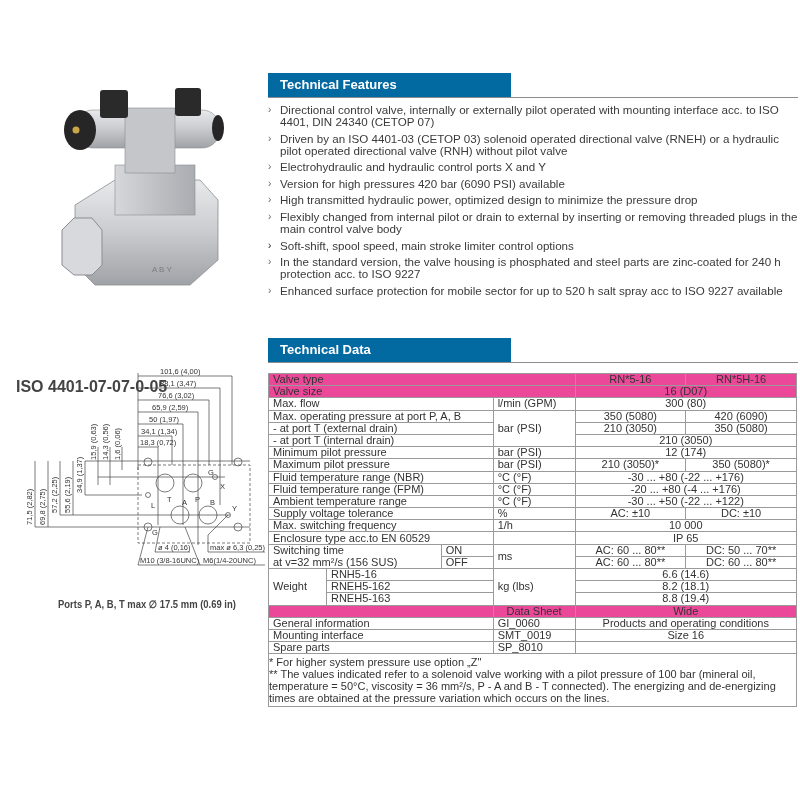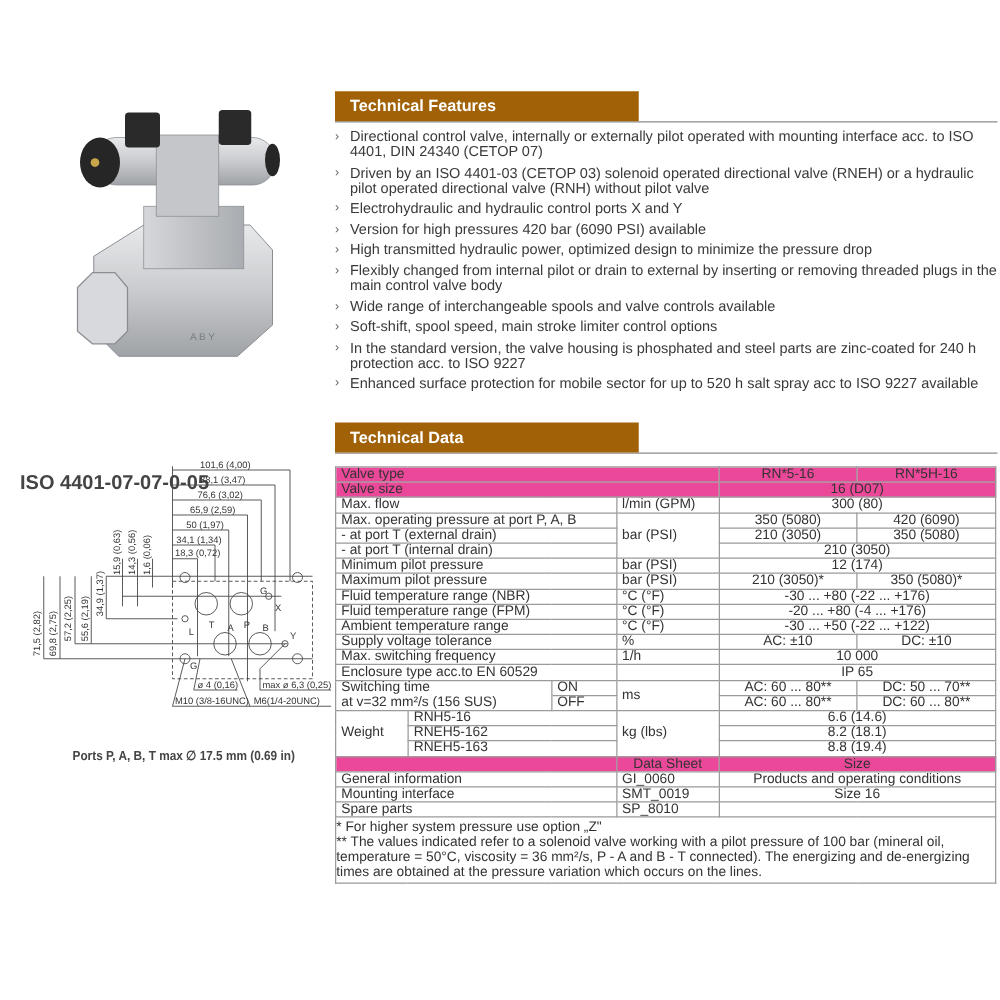--- a/index.html
+++ b/index.html
@@ -3,21 +3,21 @@
 <meta charset="utf-8">
 <style>
   html, body { margin:0; padding:0; background:#ffffff; }
   body { width:800px; height:800px; position:relative; overflow:hidden; font-family:"Liberation Sans", sans-serif; color:#333; }
 
   
   .product { position:absolute; left:40px; top:70px; width:190px; height:220px; }
 
   
   .sec-head { position:absolute; left:268px; width:530px; height:24px; border-bottom:1px solid #8c8c8c; }
-  .sec-head .bar { position:absolute; left:0; top:0; width:243px; height:24px; background:#a16207; color:#fff; font-weight:bold; font-size:13px; line-height:24px; padding-left:12px; box-sizing:border-box; }
+  .sec-head .bar { position:absolute; left:0; top:0; width:243px; height:24px; background:#0369a1; color:#fff; font-weight:bold; font-size:13px; line-height:24px; padding-left:12px; box-sizing:border-box; }
 
   
   .features { position:absolute; left:268px; top:104px; width:530px; margin:0; padding:0; list-style:none; font-size:11.6px; line-height:12px; color:#3a3a3a; }
   .features li { position:relative; padding-left:12px; margin-bottom:4.6px; }
   .features li .chev { position:absolute; left:0; top:0; color:#666; font-size:10px; }
 
   
   .iso-title { position:absolute; left:16px; top:345px; font-weight:bold; font-size:16px; color:#444;margin-top:33px; }
   .drawing { position:absolute; left:10px; top:365px; width:255px; height:230px;text-align:right; }
   .ports-note { position:absolute; left:58px; top:598px; font-size:10.5px; font-weight:bold; color:#444; font-family:"Liberation Sans", sans-serif; transform:scaleX(0.9); transform-origin:left; }
@@ -69,21 +69,21 @@
   <div class="bar">Technical Features</div>
 </div>
 
 <ul class="features">
   <li><span class="chev">›</span><span>Directional control valve, internally or externally pilot operated with mounting interface acc. to ISO 4401, DIN 24340 (CETOP 07)</span></li>
   <li><span class="chev">›</span><span>Driven by an ISO 4401-03 (CETOP 03) solenoid operated directional valve (RNEH) or a hydraulic pilot operated directional valve (RNH) without pilot valve</span></li>
   <li><span class="chev">›</span><span>Electrohydraulic and hydraulic control ports X and Y</span></li>
   <li><span class="chev">›</span><span>Version for high pressures 420 bar (6090 PSI) available</span></li>
   <li><span class="chev">›</span><span>High transmitted hydraulic power, optimized design to minimize the pressure drop</span></li>
   <li><span class="chev">›</span><span>Flexibly changed from internal pilot or drain to external by inserting or removing threaded plugs in the main control valve body</span></li>
-  <li><span class="chev">›</span><span>Wide range of interchangeable spools and valve controls available</span></li>
+  <li><span class="chev">›</span></li>
   <li><span class="chev">›</span><span>Soft-shift, spool speed, main stroke limiter control options</span></li>
   <li><span class="chev">›</span><span>In the standard version, the valve housing is phosphated and steel parts are zinc-coated for 240 h protection acc. to ISO 9227</span></li>
   <li><span class="chev">›</span><span>Enhanced surface protection for mobile sector for up to 520 h salt spray acc to ISO 9227 available</span></li>
 </ul>
 
 <div class="sec-head" style="top:338px;">
   <div class="bar">Technical Data</div>
 </div>
 
 <div class="iso-title">ISO 4401-07-07-0-05</div>
@@ -278,21 +278,21 @@
     <td colspan="2">RNEH5-162</td>
     <td class="c" colspan="2">8.2 (18.1)</td>
   </tr>
   <tr>
     <td colspan="2">RNEH5-163</td>
     <td class="c" colspan="2">8.8 (19.4)</td>
   </tr>
   <tr class="shade">
     <td colspan="3"></td>
     <td class="c">Data Sheet</td>
-    <td class="c" colspan="2">Size</td>
+    <td class="c" colspan="2">Wide</td>
   </tr>
   <tr>
     <td colspan="3">General information</td>
     <td>GI_0060</td>
     <td class="c" colspan="2">Products and operating conditions</td>
   </tr>
   <tr>
     <td colspan="3">Mounting interface</td>
     <td>SMT_0019</td>
     <td class="c" colspan="2">Size 16</td>

